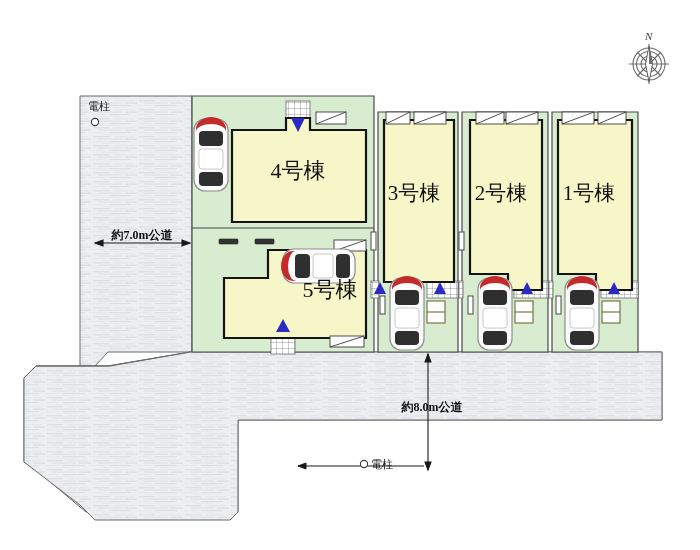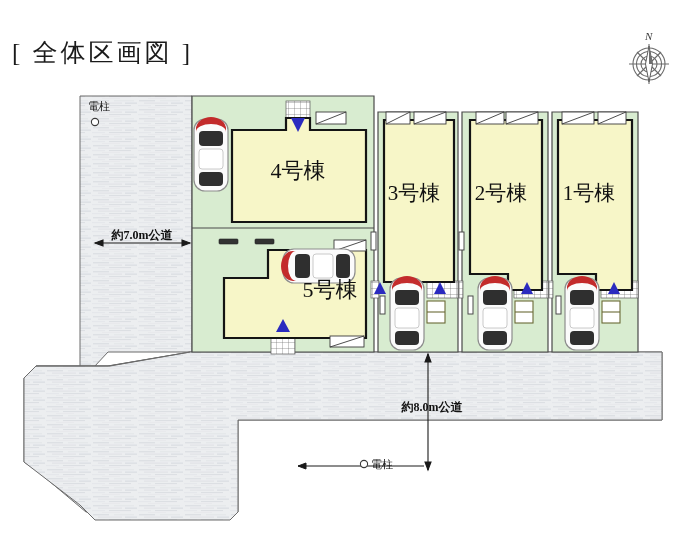--- a/index.html
+++ b/index.html
@@ -48,21 +48,20 @@
     width: 700px;
     height: 550px;
   }
   .noselect { user-select: none; }
 </style>
 </head>
 <body>
 
 <div id="page">
 
-  <div id="title" class="noselect">[ 全体区画図 ]</div>
 
   <svg id="compass" viewBox="0 0 66 66">
     <g stroke="#6a6a6a" fill="none" stroke-width="1.1">
       <circle cx="33" cy="38" r="16"></circle>
       <circle cx="33" cy="38" r="12.5"></circle>
       <circle cx="33" cy="38" r="8"></circle>
       <line x1="33" y1="18" x2="33" y2="58"></line>
       <line x1="13" y1="38" x2="53" y2="38"></line>
       <line x1="21" y1="26" x2="45" y2="50"></line>
       <line x1="45" y1="26" x2="21" y2="50"></line>

